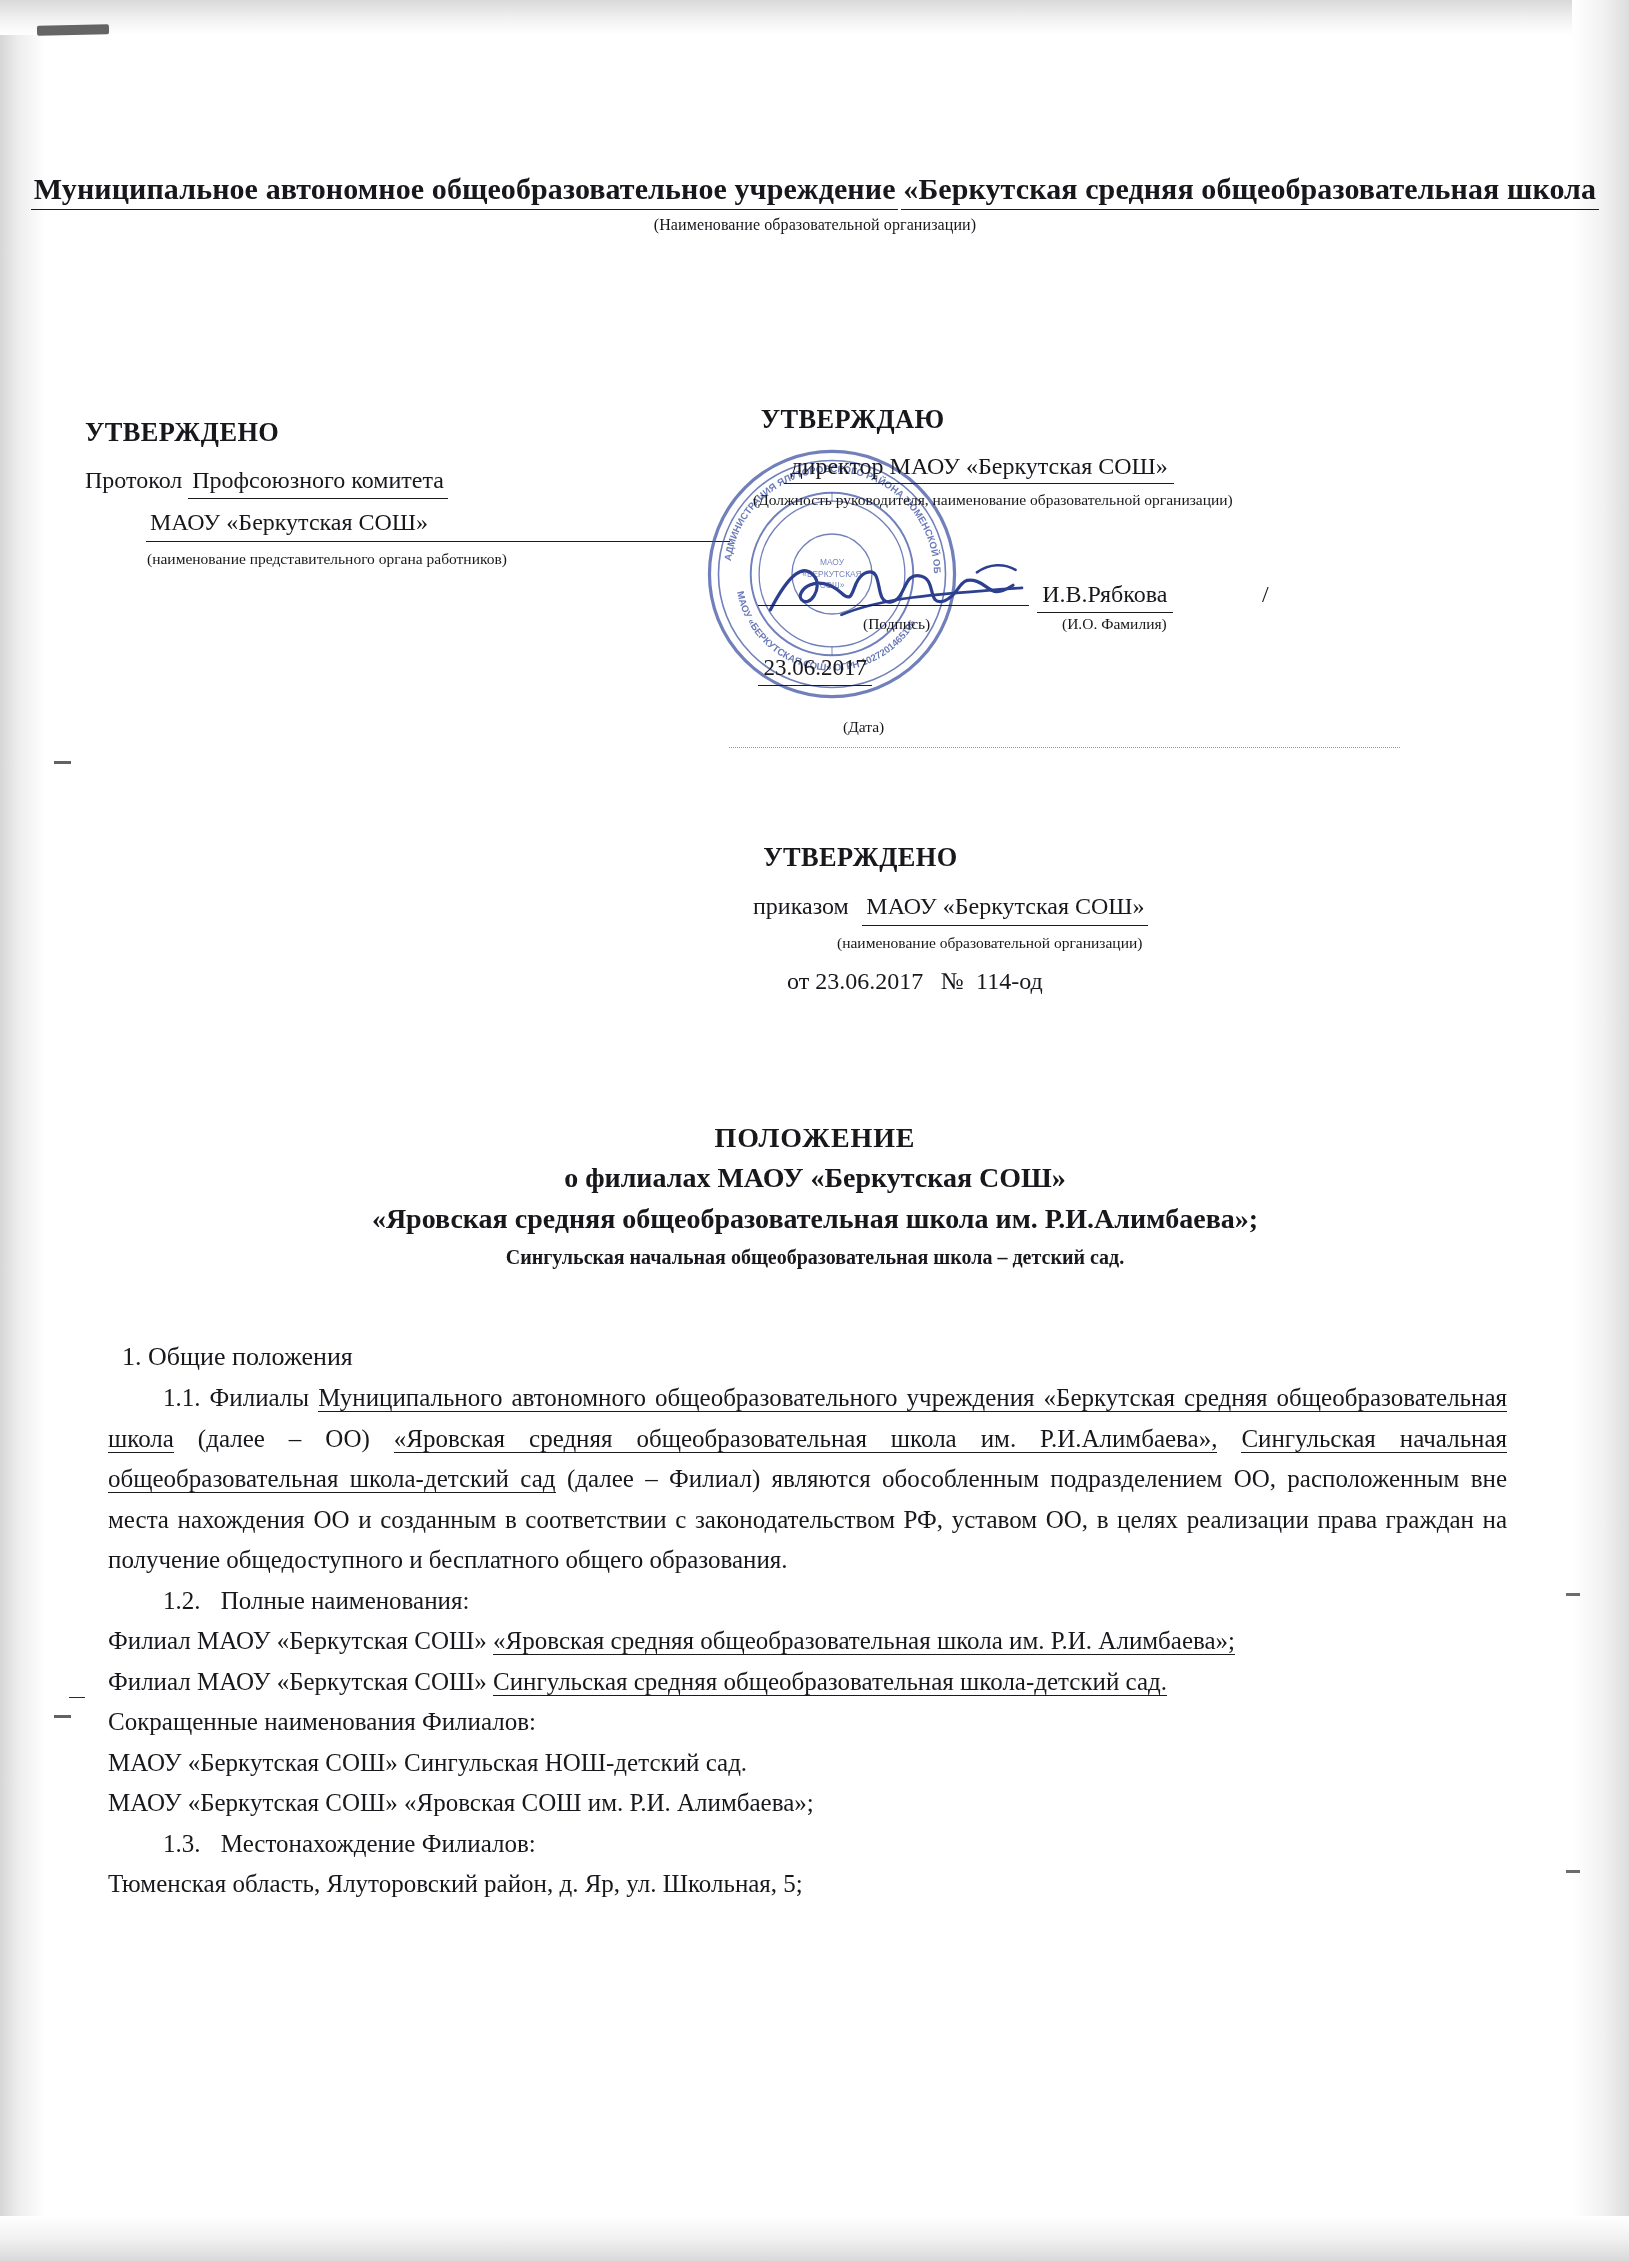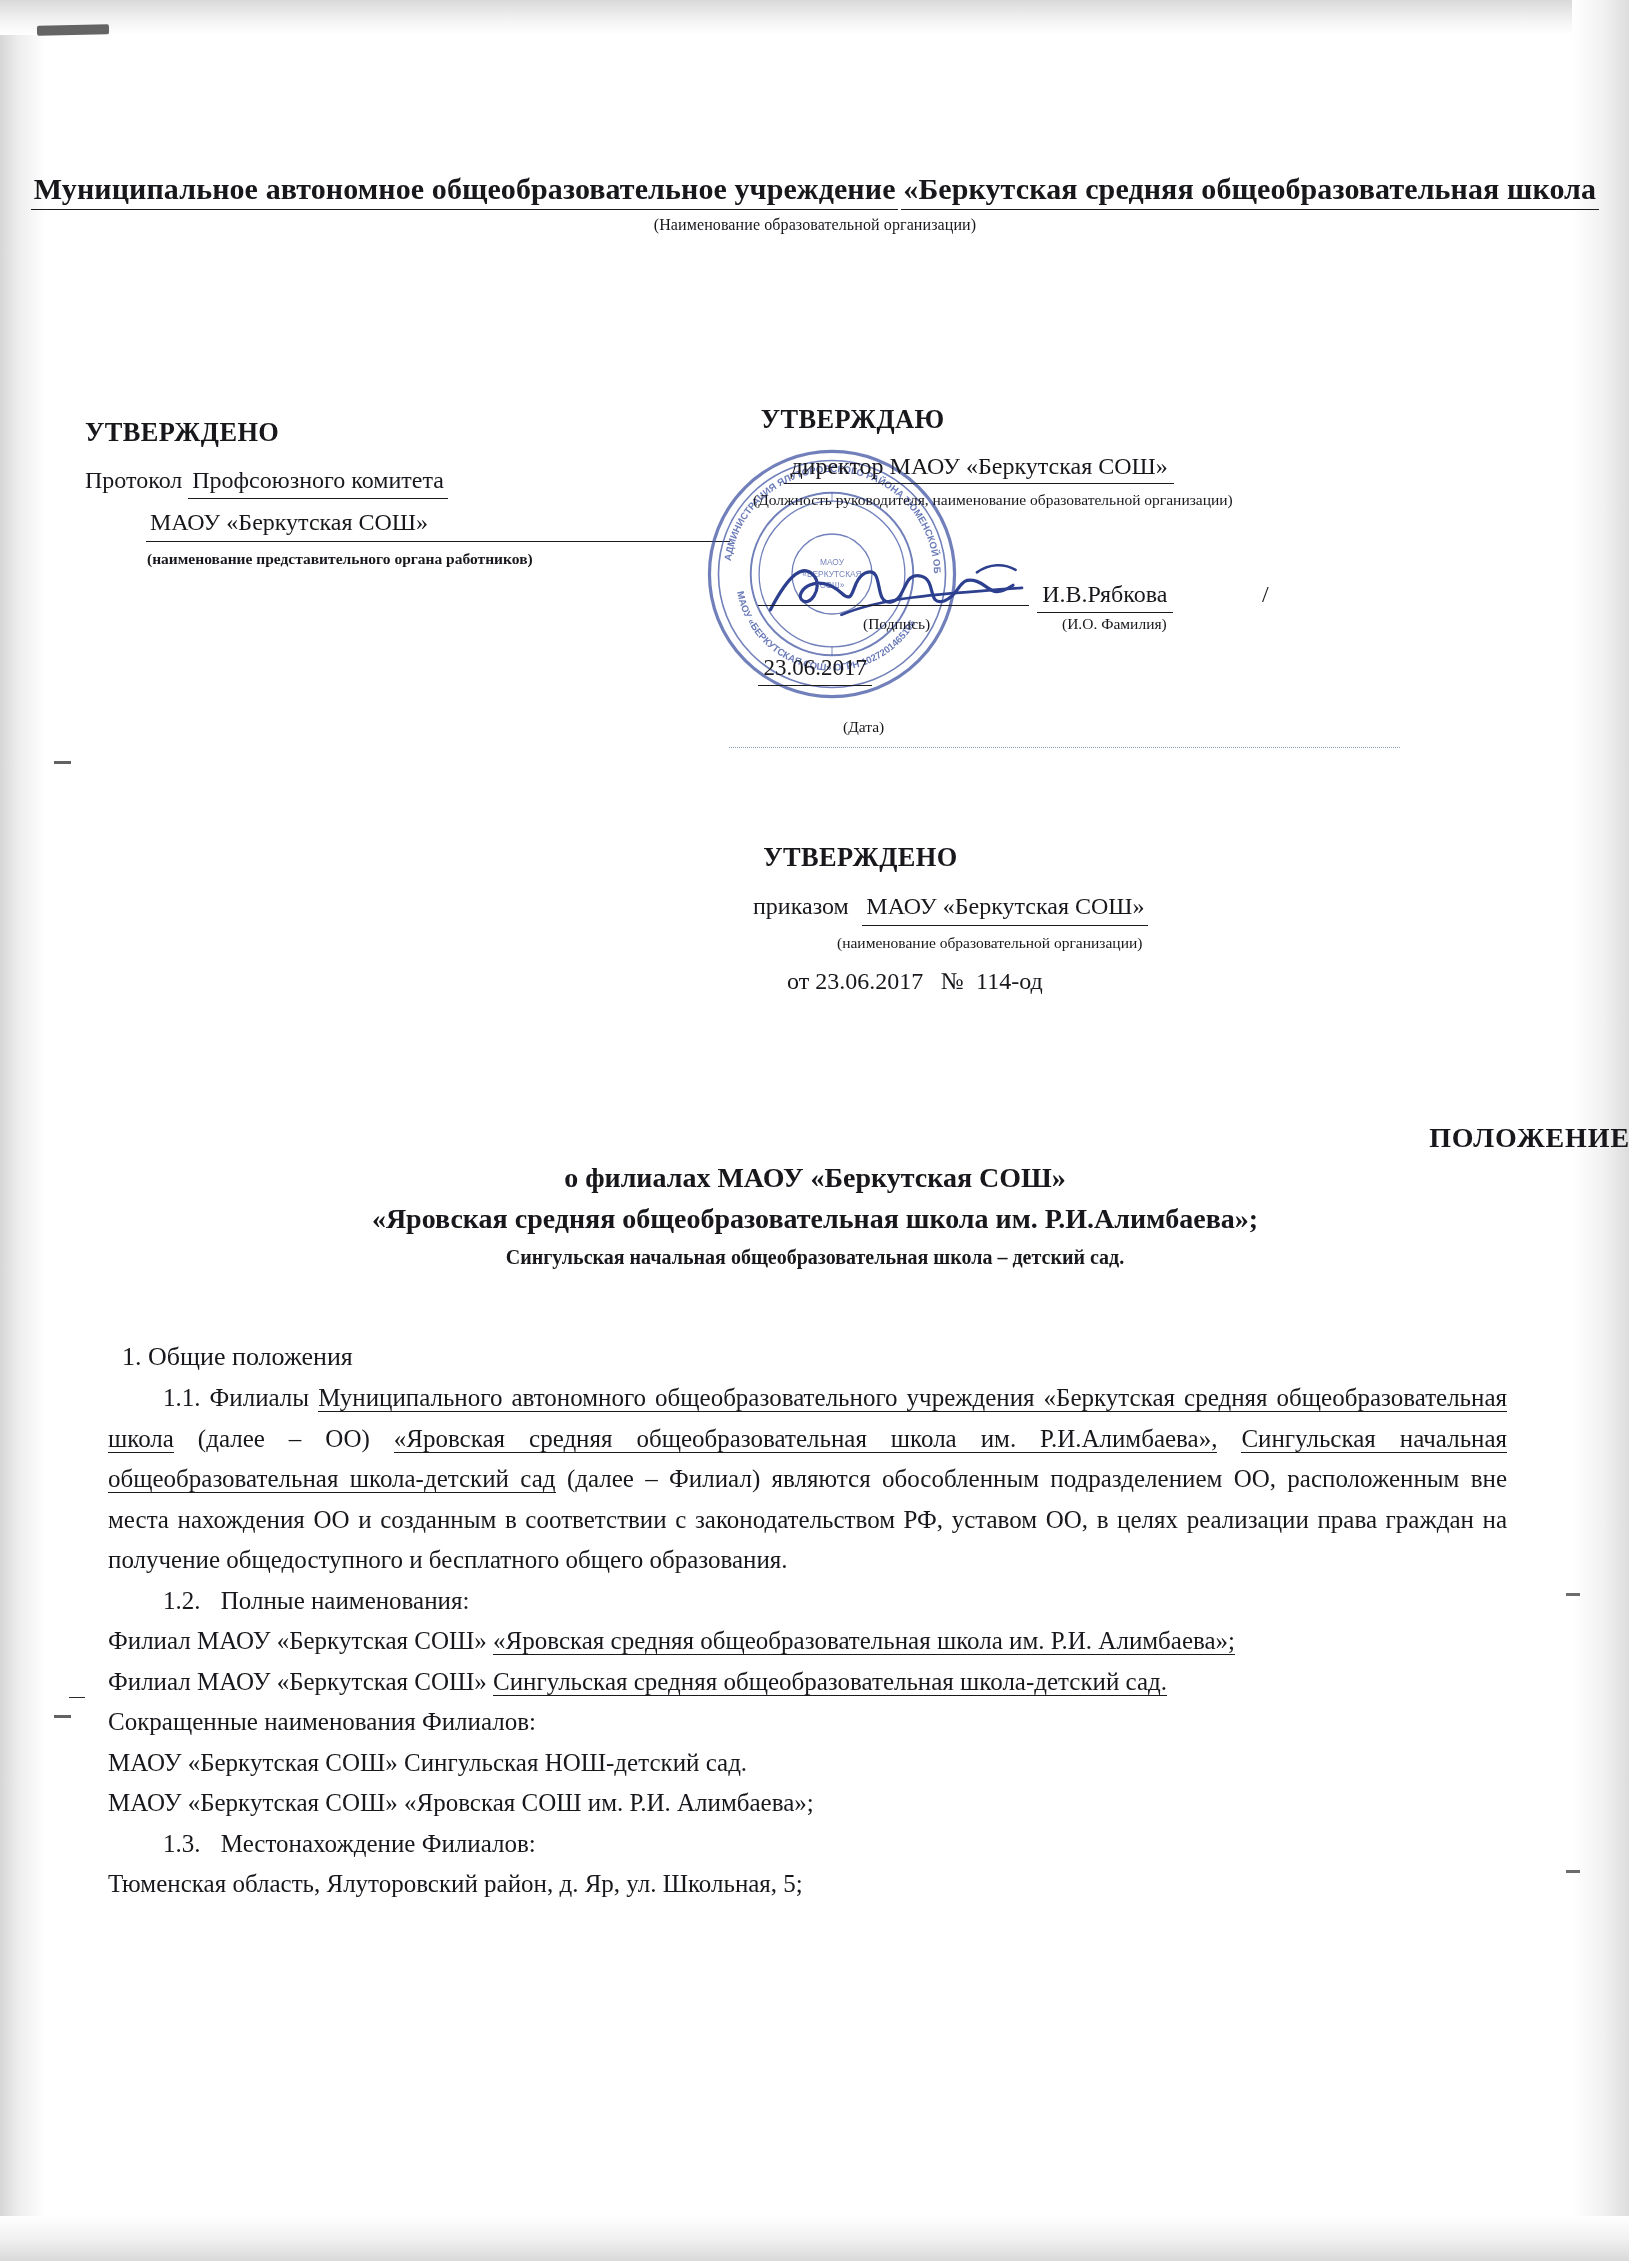--- a/index.html
+++ b/index.html
@@ -119,21 +119,20 @@
   .org-sub {
     display: block;
     margin-left: 61px;
     margin-top: 5.2px;
   }
   .caption-sm {
     font-size: 15.5px;
     margin-top: 5.2px;
     margin-left: 62px;
     display: block;
-    font-weight: bold;
   }
   .row-date { margin-top: 14px; margin-left: 9px; }
 
   .approve-right {
     position: absolute;
     left: 753px;
     top: 401px;
     width: 761px;
     font-size: 24px;
     line-height: 1.42;
@@ -262,21 +261,21 @@
 
   
   .doc-title {
     position: absolute;
     left: 0;
     top: 1122px;
     width: 1630px;
     text-align: center;
     font-weight: bold;
   }
-  .doc-title .t1 { font-size: 28px; letter-spacing: 0.9px; text-align: right; }
+  .doc-title .t1 { font-size: 28px; letter-spacing: 0.9px; }
   .doc-title .t2 { font-size: 28px; margin-top: 7.7px; }
   .doc-title .t3 { font-size: 28px; margin-top: 9px; }
   .doc-title .t4 { font-size: 20px; margin-top: 11px; }
 
   
   .body {
     position: absolute;
     left: 108px;
     top: 1336px;
     width: 1399px;

